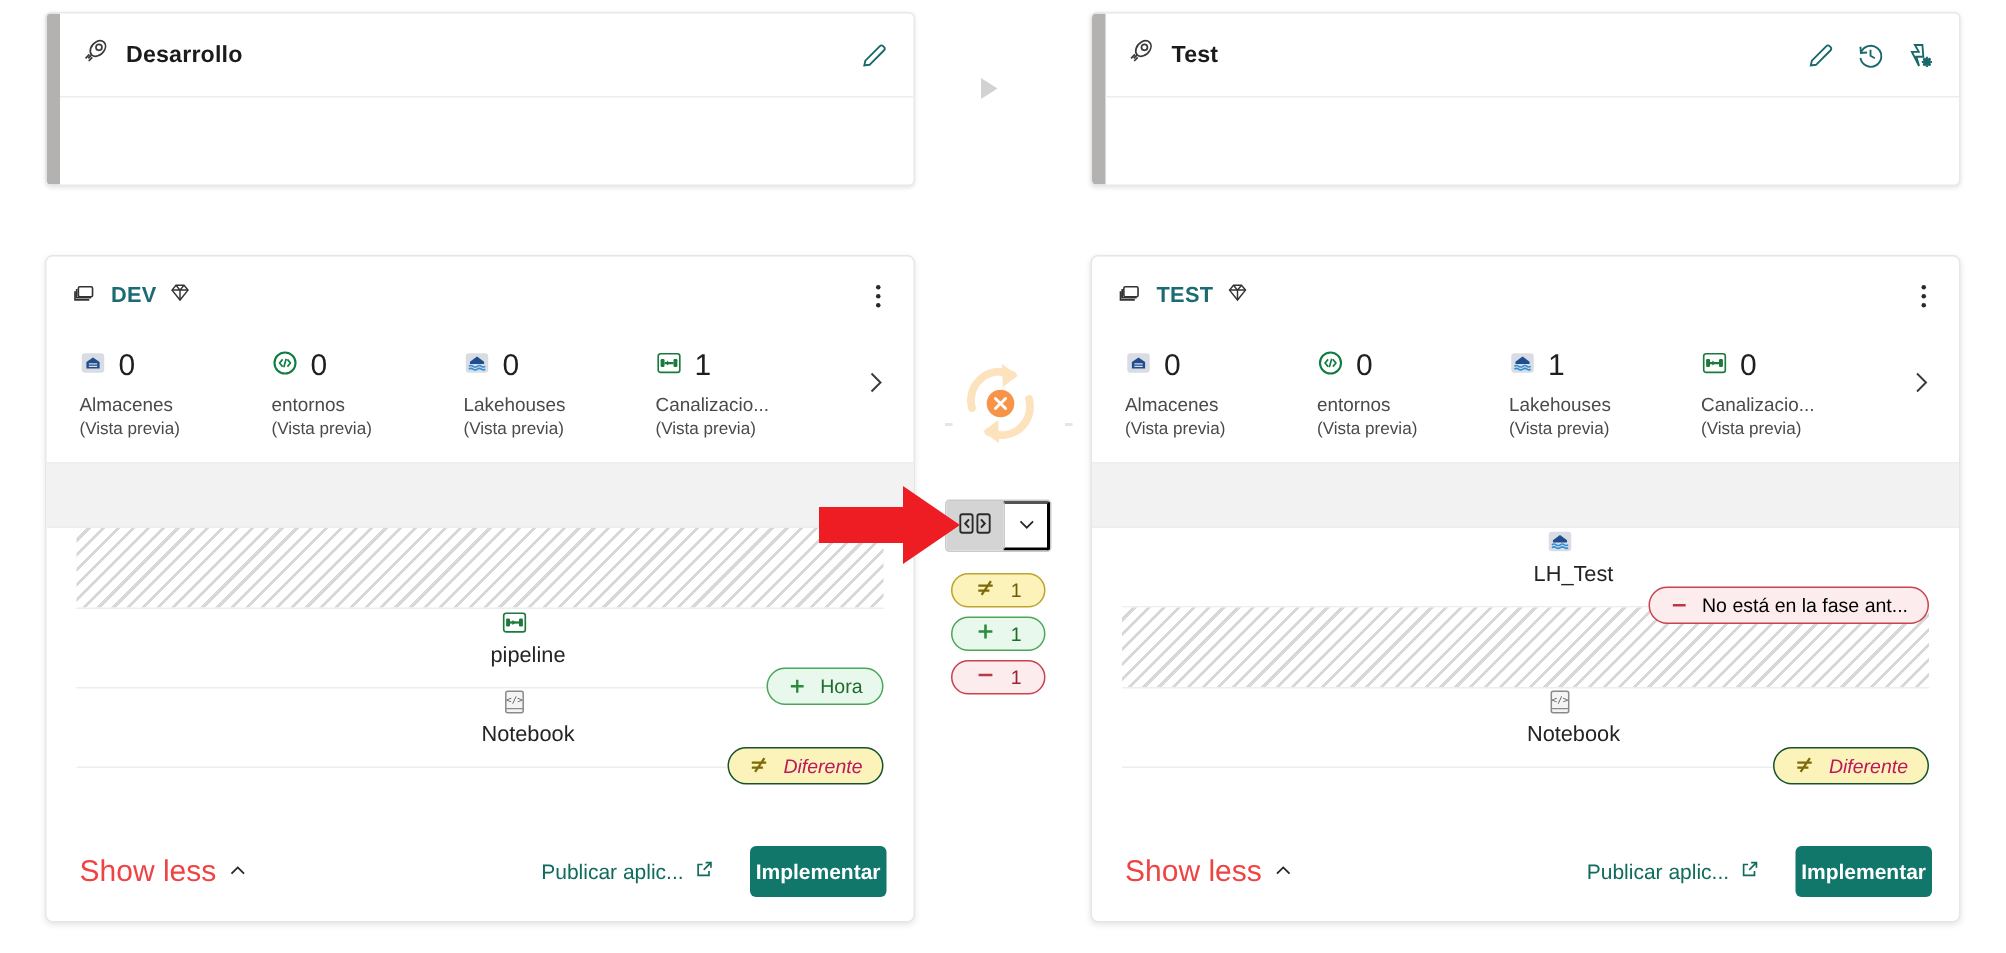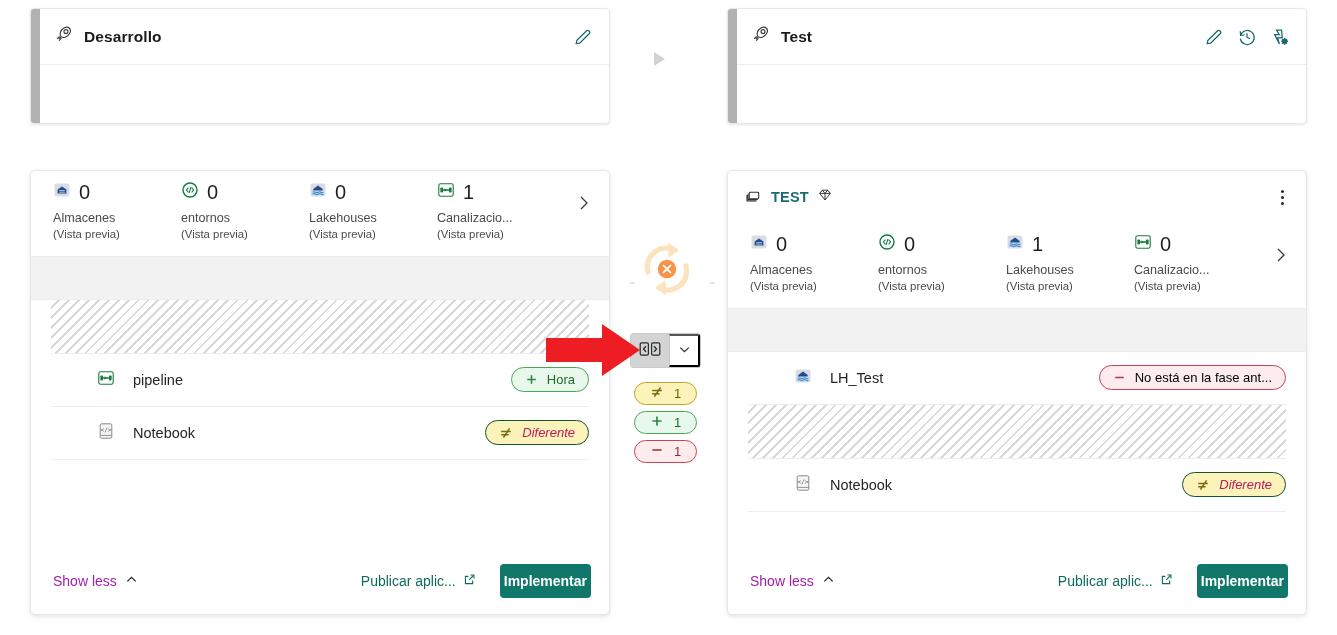--- a/index.html
+++ b/index.html
@@ -157,20 +157,21 @@
 
   
   .item-list { flex: 1 1 auto; padding: 0 20px 0 20px; box-sizing: border-box; }
   .item-row {
     height: 53px;
     display: flex;
     align-items: center;
     border-bottom: 1px solid #ededed;
     box-sizing: border-box;
     padding-left: 46px;
+    flex-direction: column;
   }
   .item-row.last { border-bottom: 1px solid #ededed; }
   .item-name { font-size: 14.5px; color: #242424; margin-left: 18px; }
   .item-badge-wrap { margin-left: auto; }
 
   .striped {
     height: 53px;
     border-bottom: 1px solid #ededed;
     background-image: repeating-linear-gradient(
       -45deg,
@@ -199,22 +200,22 @@
 
   
   .deploy-foot {
     height: 66px;
     display: flex;
     align-items: center;
     padding: 0 18px 0 22px;
     box-sizing: border-box;
   }
   .show-less {
-    font-size: 14px;
-    color: #a21caf;
+    font-size: 20px;
+    color: #ef4444;
     display: inline-flex;
     align-items: center;
     gap: 8px;
     cursor: pointer;
   }
   .foot-right { margin-left: auto; display: flex; align-items: center; gap: 24px; }
   .publish-link {
     font-size: 14px;
     color: #0f6b5c;
     display: inline-flex;
@@ -346,20 +347,41 @@
           <circle cx="14.6" cy="14.3" r="2.6" fill="#17696b" stroke="none"></circle>
           <path d="M14.6 10.9 v1 M14.6 16.7 v1 M11.2 14.3 h1 M17 14.3 h1 M12.2 11.9 l0.8 0.8 M16.2 15.9 l0.8 0.8 M17 11.9 l-0.8 0.8 M13 15.9 l-0.8 0.8" stroke-width="1.4"></path>
         </svg>
       </span>
     </span>
   </div>
   <div class="stage-body"></div>
 </div>
 
 <div class="deploy-card" style="left:30px; width:580px;">
+  <div class="deploy-head">
+    <span>
+      <svg width="17" height="17" viewBox="0 0 18 18" fill="none" stroke="#333" stroke-width="1.15">
+        <rect x="4.5" y="5.5" width="10" height="7" rx="1"></rect>
+        <path d="M3.3 7 v6.2 h10.2 M2.1 8.6 v6.1 h10.1"></path>
+      </svg>
+    </span>
+    <span class="deploy-stage-name">DEV</span>
+    <span style="margin-left:8px;">
+      <svg width="16" height="16" viewBox="0 0 18 18" fill="none" stroke="#333" stroke-width="1.1">
+        <path d="M3 7.2 L6 3.6 h6 l3 3.6 L9 14.6 Z"></path>
+        <path d="M3 7.2 h12 M6 3.6 L9 7.2 L12 3.6 M9 7.2 v7.4"></path>
+      </svg>
+    </span>
+    <span class="deploy-meta"></span>
+    <span class="kebab">
+        <i></i>
+        <i></i>
+        <i></i>
+      </span>
+  </div>
 
   <div class="metrics">
     <div class="metric">
       <div class="metric-top">
         <span>
           <svg width="18" height="18" viewBox="0 0 18 18">
               <rect x="1.5" y="2.5" width="15" height="13" rx="2.2" fill="#d9dde3"></rect>
               <path d="M4.6 12.6 V8.4 L9 5.4 l4.4 3 v4.2 Z" fill="#1f4d8f"></path>
               <path d="M6.2 9.6 h5.6 M6.2 11.2 h5.6" stroke="#d9dde3" stroke-width="0.8"></path>
             </svg>

